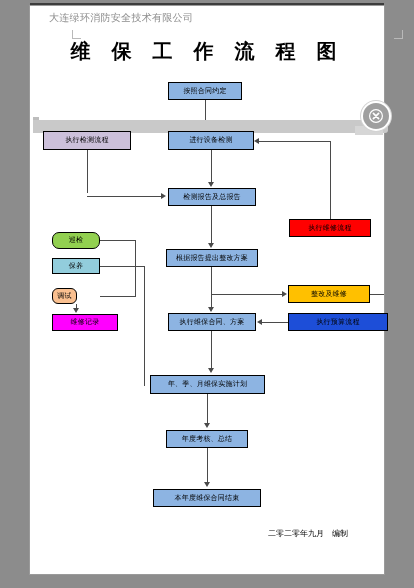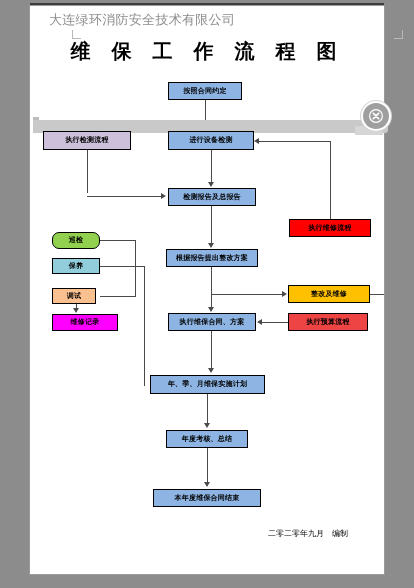--- a/index.html
+++ b/index.html
@@ -19,21 +19,21 @@
   }
   .sheet-topline{position:absolute;left:30px;top:3px;width:354px;height:2px;background:#3c3c3c;}
 
   
   .crop{position:absolute;border-color:#b9b9b9;border-style:solid;width:8px;height:8px;}
   .crop.tl{left:42px;top:24px;border-width:0 0 1px 1px;}
   .crop.tr{left:364px;top:24px;border-width:0 1px 1px 0;}
 
   .company{
     position:absolute;left:49px;top:11px;
-    font-size:13px;color:#8d8d8d;letter-spacing:.3px;white-space:nowrap;
+    font-size:10px;color:#8d8d8d;letter-spacing:.3px;white-space:nowrap;
   }
 
   .doc-title{
     position:absolute;left:0;top:38px;width:414px;
     text-align:center;font-size:20px;font-weight:bold;color:#000;
     letter-spacing:7px;
     font-family:"DejaVu Serif","Liberation Serif",serif;
   }
 
   
@@ -60,21 +60,21 @@
     display:flex;align-items:center;justify-content:center;
     cursor:pointer;
   }
   .close-btn svg{display:block;}
 
   
   .node{
     position:absolute;box-sizing:border-box;
     border:1px solid #000;
     display:flex;align-items:center;justify-content:center;
-    font-size:7px;font-weight:bold;color:#000;
+    font-size:7px;font-weight:normal;color:#000;
     line-height:1;white-space:nowrap;letter-spacing:.2px;
   }
 
   
   .ln{position:absolute;background:#4a4a4a;}
   .ln.h{height:1px;}
   .ln.v{width:1px;}
   .arw{position:absolute;width:0;height:0;}
   .arw.down{border-left:3px solid transparent;border-right:3px solid transparent;border-top:5px solid #4a4a4a;}
   .arw.right{border-top:3px solid transparent;border-bottom:3px solid transparent;border-left:5px solid #4a4a4a;}
@@ -174,36 +174,36 @@
     </div>
   <div class="node" style="left:289px;top:219px;width:82px;height:18px;background:#ff0000;">
       <span>执行维修流程</span>
     </div>
   <div class="node" style="left:52px;top:232px;width:48px;height:17px;background:#92d050;border-radius:7px;">
       <span>巡检</span>
     </div>
   <div class="node" style="left:52px;top:258px;width:48px;height:16px;background:#92cddc;">
       <span>保养</span>
     </div>
-  <div class="node" style="left:52px;top:288px;width:44px;height:16px;background:#fac090;">
+  <div class="node" style="left:52px;top:288px;width:25px;height:16px;background:#fac090;border-radius:6px;">
       <span>调试</span>
     </div>
   <div class="node" style="left:52px;top:314px;width:66px;height:17px;background:#ff00ff;">
       <span>维修记录</span>
     </div>
   <div class="node" style="left:166px;top:249px;width:92px;height:18px;background:#8db4e2;align-items:center;">
       <span>根据报告提出整改方案</span>
     </div>
   <div class="node" style="left:168px;top:313px;width:88px;height:18px;background:#8db4e2;">
       <span>执行维保合同、方案</span>
     </div>
   <div class="node" style="left:288px;top:285px;width:82px;height:18px;background:#ffc000;">
       <span>整改及维修</span>
     </div>
-  <div class="node" style="left:288px;top:313px;width:80px;height:18px;background:#ef4444;">
+  <div class="node" style="left:288px;top:313px;width:100px;height:18px;background:#1d4ed8;">
       <span>执行预算流程</span>
     </div>
   <div class="node" style="left:150px;top:375px;width:115px;height:19px;background:#8db4e2;">
       <span>年、季、月维保实施计划</span>
     </div>
   <div class="node" style="left:166px;top:430px;width:82px;height:18px;background:#8db4e2;">
       <span>年度考核、总结</span>
     </div>
   <div class="node" style="left:153px;top:489px;width:108px;height:18px;background:#8db4e2;">
       <span>本年度维保合同结束</span>

